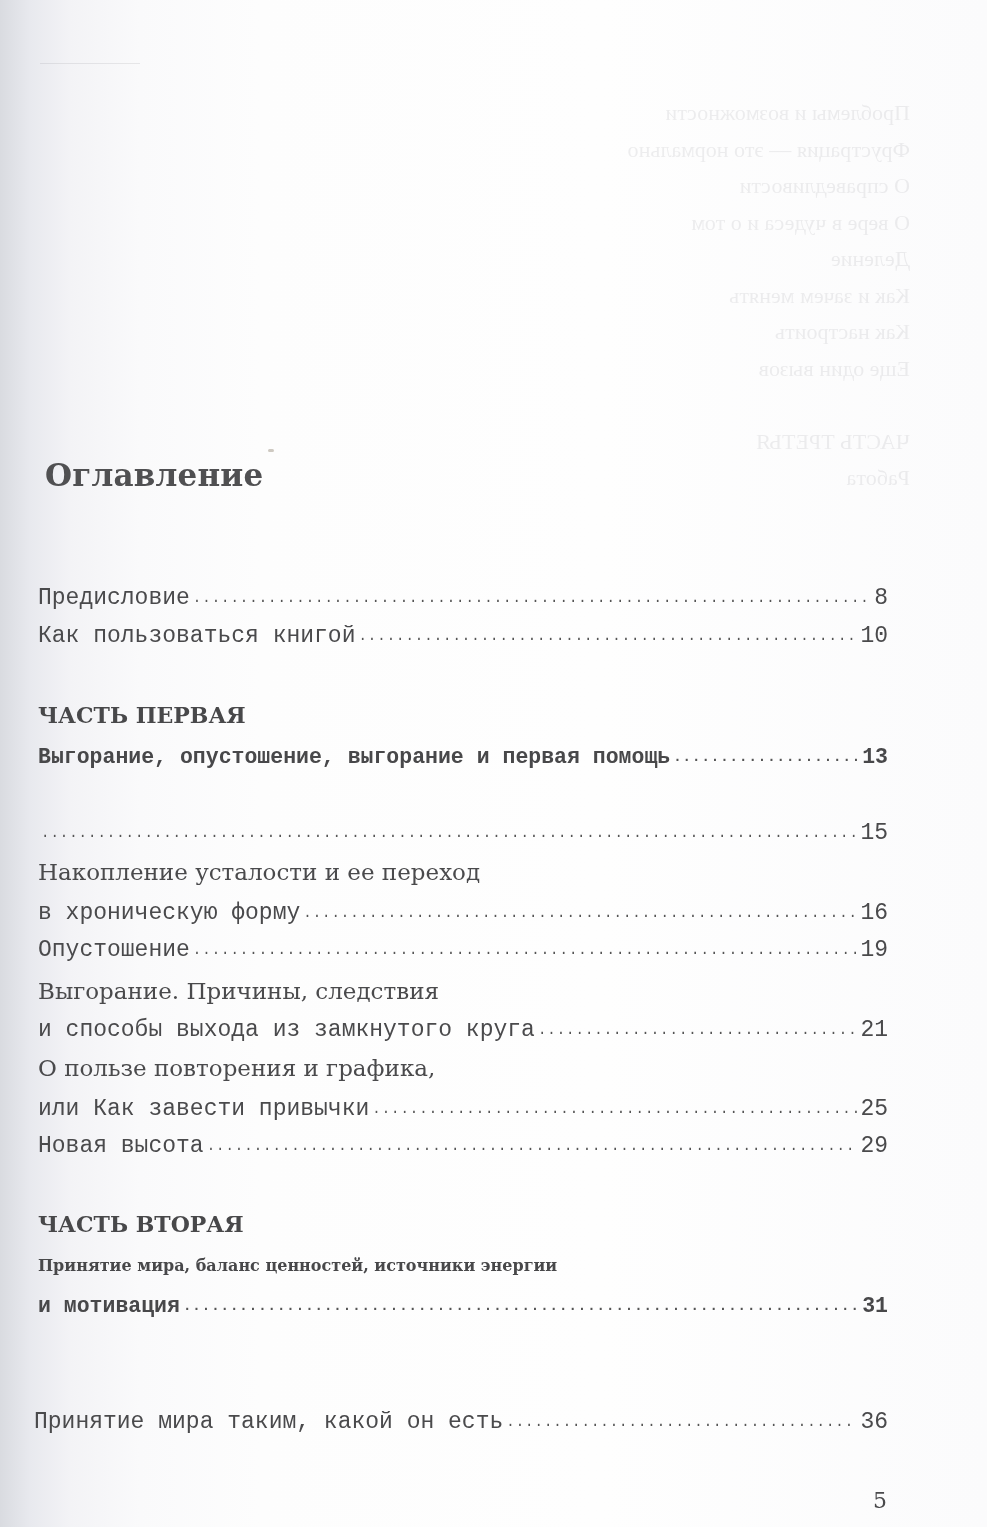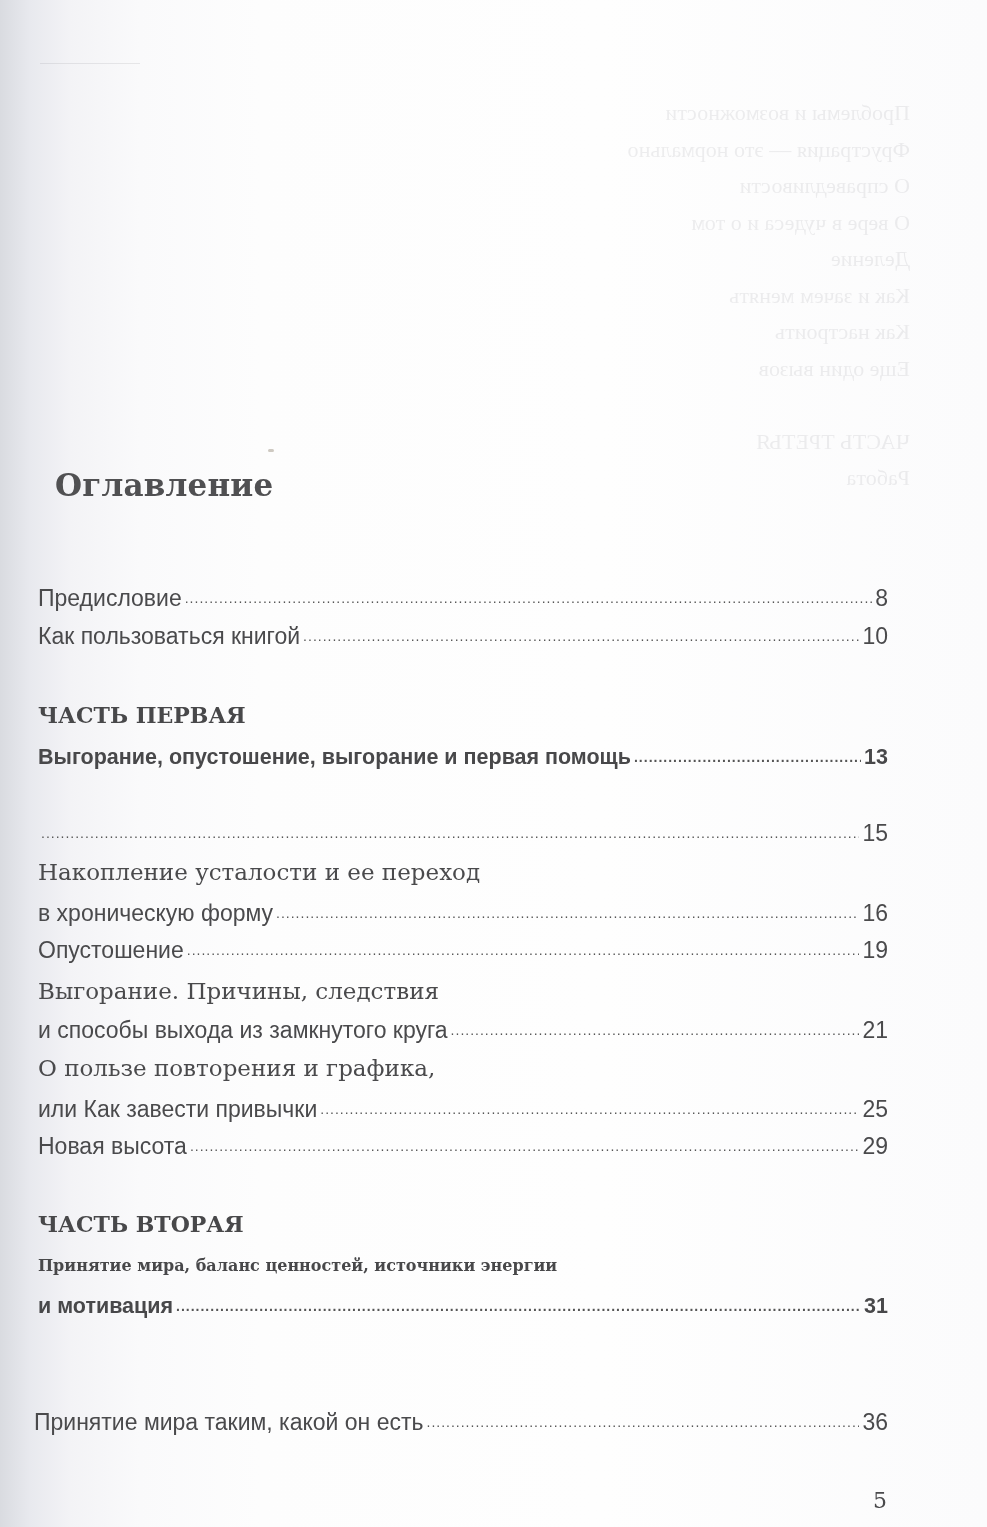--- a/index.html
+++ b/index.html
@@ -54,21 +54,21 @@
     }
     .entry {
       position: absolute;
       left: 38px;
       width: 850px;
       display: flex;
       align-items: center;
       font-size: 23px;
       line-height: 30px;
       white-space: nowrap;
-      font-family: Liberation Sans, sans-serif;
+      font-family: Liberation Mono, monospace;
     }
     .entry .label { flex: 0 0 auto; }
     .entry .dots {
       flex: 1 1 auto;
       overflow: hidden;
       margin: 0 3px;
       color: #555;
       letter-spacing: 1px;
       font-size: 14px;
     }
@@ -126,21 +126,21 @@
     <div class="bl">Как и зачем менять</div>
     <div class="bl">Как настроить</div>
     <div class="bl">Еще один вызов</div>
     <div class="bl"></div>
     <div class="bl">ЧАСТЬ ТРЕТЬЯ</div>
     <div class="bl">Работа</div>
   </div>
 
   <div class="smudge"></div>
 
-  <h1 class="toc-title" style="margin:15px">Оглавление</h1>
+  <h1 class="toc-title" style="margin:5px">Оглавление</h1>
 
   <div class="entry" style="top:583px">
     <span class="label">Предисловие</span>
     <span class="dots"></span>
     <span class="num">8</span>
   </div>
   <div class="entry" style="top:621px">
     <span class="label">Как пользоваться книгой</span>
     <span class="dots"></span>
     <span class="num">10</span>

